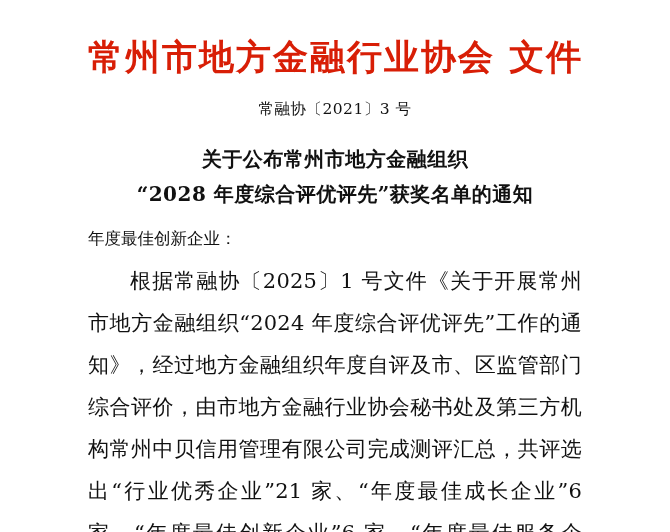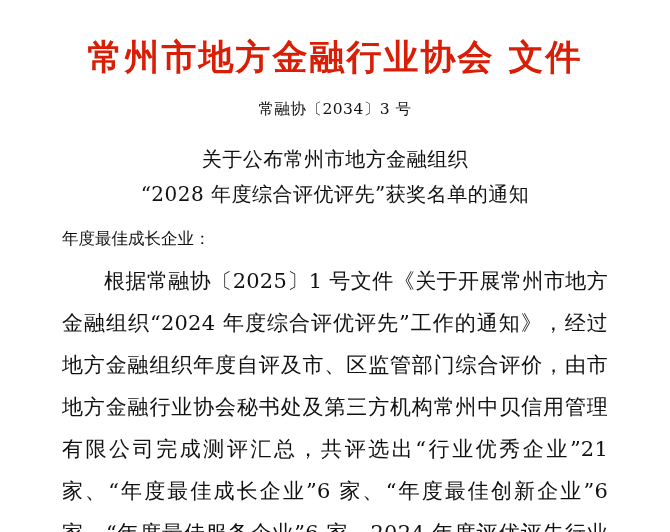--- a/index.html
+++ b/index.html
@@ -11,21 +11,21 @@
     height: 532px;
     background: #ffffff;
     font-family: "DejaVu Serif", "Liberation Serif", serif;
     overflow: hidden;
   }
   .page {
     position: relative;
     width: 670px;
     height: 532px;
     box-sizing: border-box;
-    padding: 0 62px;
+    padding: 0 88px;
   }
   .doc-header {
     text-align: center;
     color: #d81e06;
     font-weight: bold;
     font-size: 35px;
     letter-spacing: 2px;
     line-height: 1.1;
     padding-top: 38px;
     white-space: nowrap;
@@ -36,21 +36,21 @@
     color: #111111;
     margin-top: 22px;
     letter-spacing: 0.5px;
   }
   .title-block {
     text-align: center;
     margin-top: 22px;
   }
   .title-line {
     font-size: 20px;
-    font-weight: normal;
+    font-weight: bold;
     color: #111111;
     line-height: 1.75;
     letter-spacing: 0.5px;
   }
   .salutation {
     margin-top: 14px;
     font-size: 16.5px;
     color: #111111;
     line-height: 1.6;
   }
@@ -65,24 +65,24 @@
     letter-spacing: 0.2px;
   }
 </style>
 </head>
 <body>
 
 <div class="page">
 
   <div class="doc-header">常州市地方金融行业协会  文件</div>
 
-  <div class="doc-number">常融协〔2034〕3 号</div>
+  <div class="doc-number">常融协〔2021〕3 号</div>
 
   <div class="title-block">
     <div class="title-line">关于公布常州市地方金融组织</div>
     <div class="title-line">“2028 年度综合评优评先”获奖名单的通知</div>
   </div>
 
-  <div class="salutation">年度最佳成长企业：</div>
+  <div class="salutation">年度最佳创新企业：</div>
 
   <div class="body-text">根据常融协〔2025〕1 号文件《关于开展常州市地方金融组织“2024 年度综合评优评先”工作的通知》，经过地方金融组织年度自评及市、区监管部门综合评价，由市地方金融行业协会秘书处及第三方机构常州中贝信用管理有限公司完成测评汇总，共评选出“行业优秀企业”21 家、“年度最佳成长企业”6 家、“年度最佳创新企业”6 家、“年度最佳服务企业”6 家。2024 年度评优评先行业优秀企业及单项奖候选名单公示期现已结束，公示名单全部入选为 2024 年度行业优秀及单项先进，公布如下：（排名不分先后）</div>
 
 </div>
 
 </body></html>

